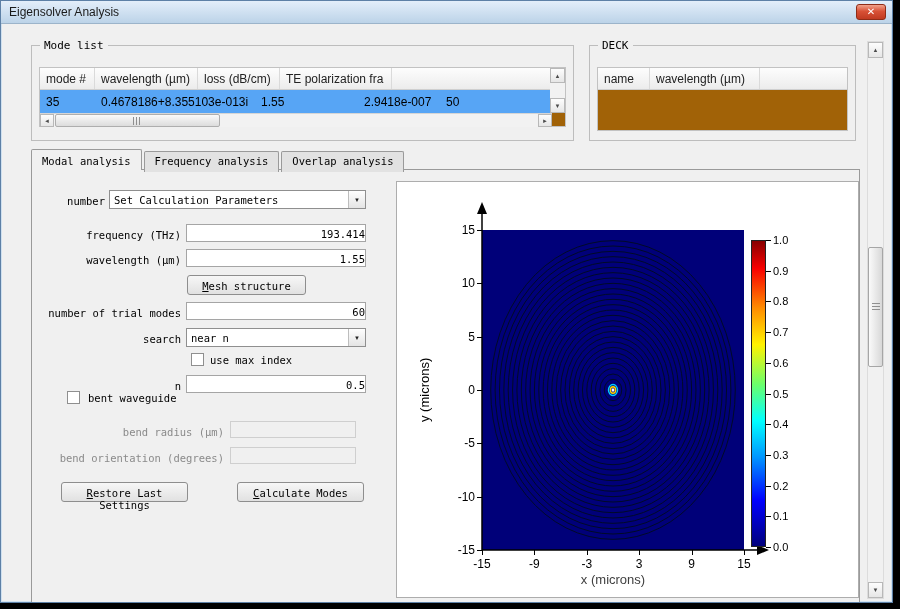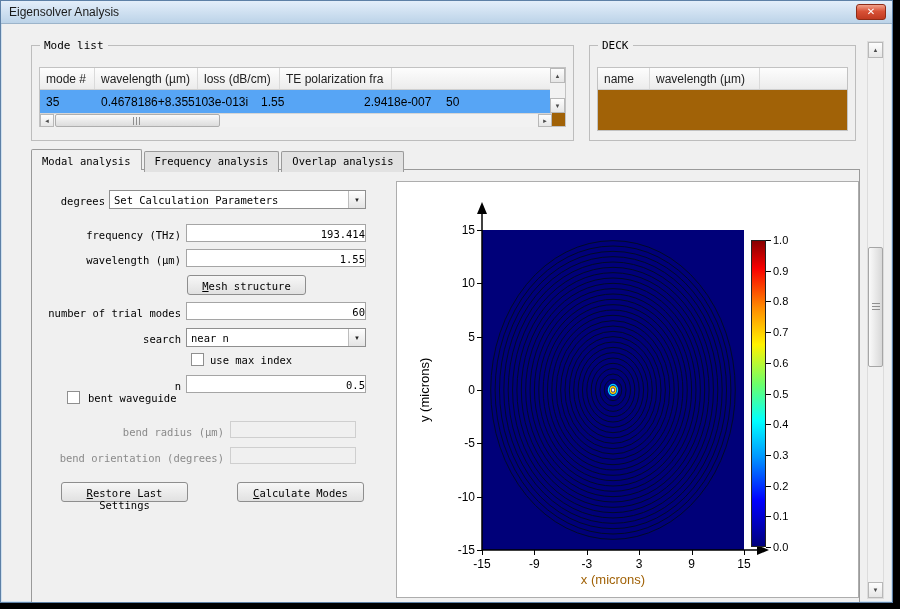--- a/index.html
+++ b/index.html
@@ -89,21 +89,21 @@
   .plot-panel { position:absolute; left:395px; top:180px; width:463px; height:417px;
                 background:#fff; border:1px solid #adadad; z-index:2; }
   .heatmap { position:absolute; left:85px; top:48px; width:262px; height:320px;
              background:#000079; }
   .axes { position:absolute; left:0; top:0; }
   .xtickmark { position:absolute; top:368px; width:1px; height:5px; background:#000; }
   .xtick { position:absolute; top:375px; width:30px; text-align:center; font-size:12px; color:#000; }
   .ytickmark { position:absolute; left:80px; width:5px; height:1px; background:#000; }
   .ytick { position:absolute; width:30px; text-align:right; font-size:12px; color:#000; }
   .xlabel { position:absolute; left:85px; top:390px; width:262px; text-align:center;
-            font-size:13px; color:#a16207; }
+            font-size:13px; color:#404040; }
   .ylabel { position:absolute; left:20px; top:118px; height:180px; writing-mode:vertical-rl;
             transform:rotate(180deg); text-align:center; font-size:13px; color:#000; }
   .colorbar { position:absolute; left:354px; top:58px; width:15px; height:307px;
               border:1px solid #222;
               background:linear-gradient(to bottom,
                 #870000 0%, #f80000 9%, #ff8c00 22%, #fff200 34%, #6bff6b 47%,
                 #00ffff 59%, #0095ff 71%, #0000ff 85%, #00007c 100%); }
   .cbtickmark { position:absolute; left:369px; width:5px; height:1px; background:#000; }
   .cbtick { position:absolute; font-size:11px; color:#000; }
 </style>
@@ -160,21 +160,21 @@
     <div></div>
   </div>
 
   <div class="tab-bar">
       <div class="tab active">Modal analysis</div>
       <div class="tab">Frequency analysis</div>
       <div class="tab">Overlap analysis</div>
     </div>
   <div class="panel"></div>
 
-  <div class="lbl-r" style="left:30px; top:194px; width:74px;">degrees</div>
+  <div class="lbl-r" style="left:30px; top:194px; width:74px;">number</div>
   <div class="combo" style="left:108px; top:189px; width:257px; height:19px;">
     <div class="val">Set Calculation Parameters</div>
     <div class="dd">▼</div>
   </div>
 
   <div class="lbl-r" style="left:30px; top:228px; width:150px;">frequency (THz)</div>
   <input class="tinput" style="left: 185px; top: 223px; width: 180px; height: 18px;" readonly="" value="193.414">
 
   <div class="lbl-r" style="left:30px; top:253px; width:150px;">wavelength (µm)</div>
   <input class="tinput" style="left: 185px; top: 248px; width: 180px; height: 18px;" readonly="" value="1.55">

